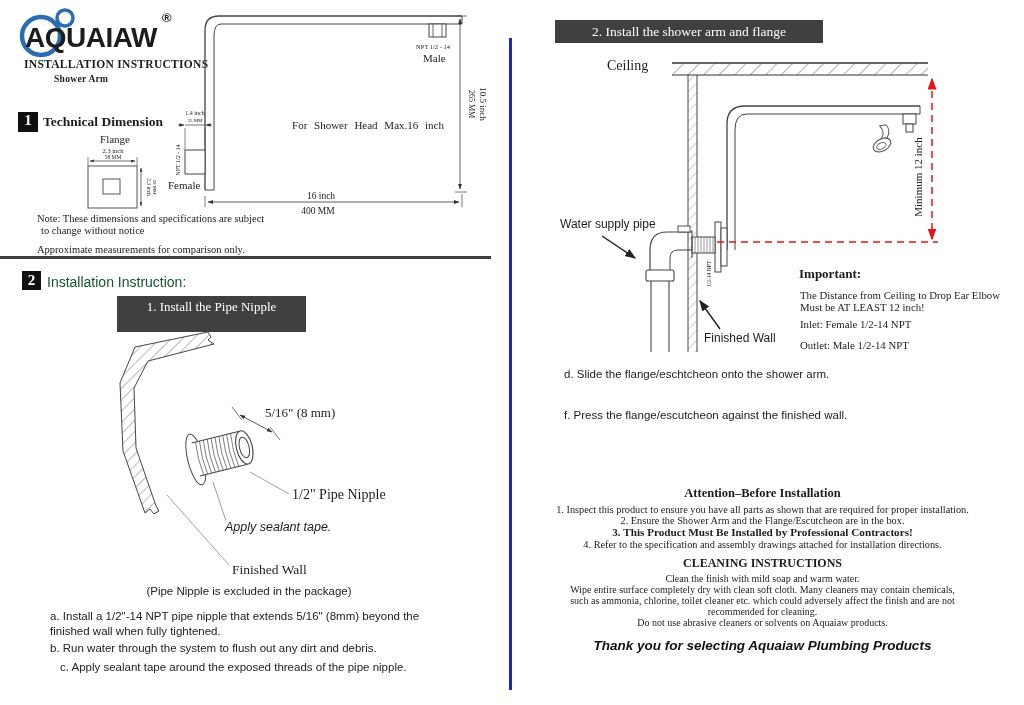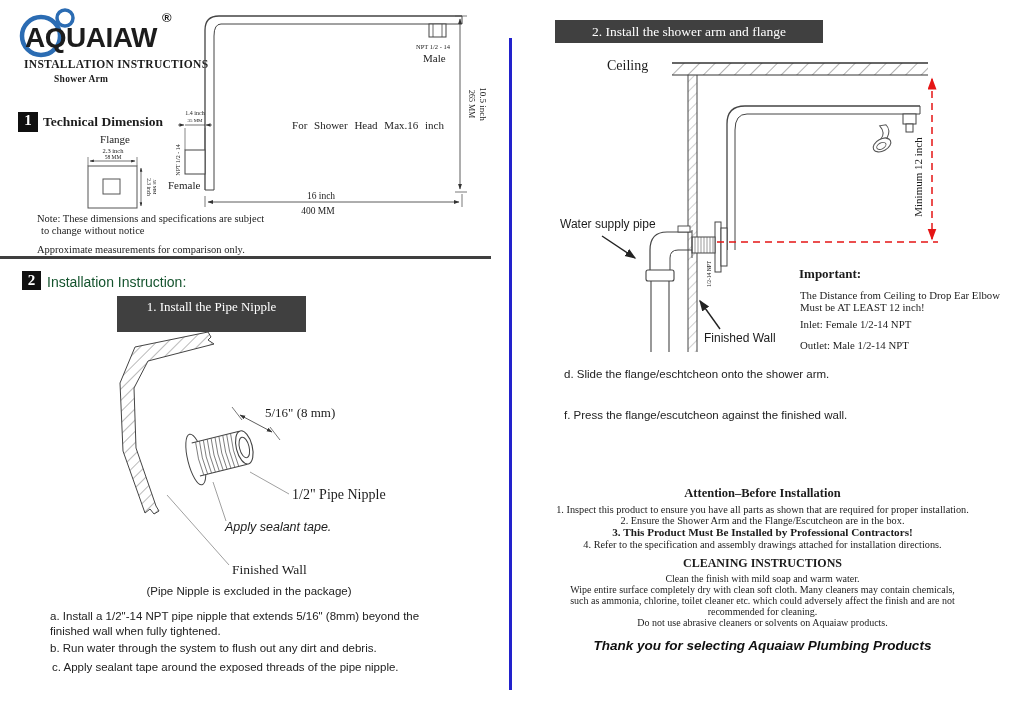--- a/index.html
+++ b/index.html
@@ -154,21 +154,21 @@
     <text x="132" y="244" font-size="13.5">Finished Wall</text>
   </svg>
 
   <div class="abs sans" style="left:94px;top:585px;width:310px;text-align:center;font-size:11.5px;color:#222">(Pipe Nipple is excluded in the package)</div>
 
   <div class="abs step" style="left:50px;top:609px">
     <div>a. Install a 1/2"-14 NPT pipe nipple that extends 5/16" (8mm) beyond the</div>
     <div>finished wall when fully tightened.</div>
   </div>
   <div class="abs step" style="left:50px;top:641px">b. Run water through the system to flush out any dirt  and debris.</div>
-  <div class="abs step" style="left:52px;top:660px">c. Apply sealant tape around the exposed threads of the pipe nipple.</div>
+  <div class="abs step" style="left:60px;top:660px">c. Apply sealant tape around the exposed threads of the pipe nipple.</div>
 
   <div class="abs" style="left:509px;top:38px;width:3px;height:652px;background:#2222cc"></div>
 
   <div class="abs banner" style="left:555px;top:20px;width:268px;height:23px;line-height:23px;font-size:13.5px">2. Install the shower arm and flange</div>
 
   <svg class="abs" style="left:545px;top:46px" width="479" height="322">
     <defs>
       <pattern id="hatchC" width="11" height="11" patternUnits="userSpaceOnUse" patternTransform="rotate(45)">
         <line x1="0" y1="0" x2="0" y2="11" stroke="#555" stroke-width="0.9"></line>
       </pattern>

